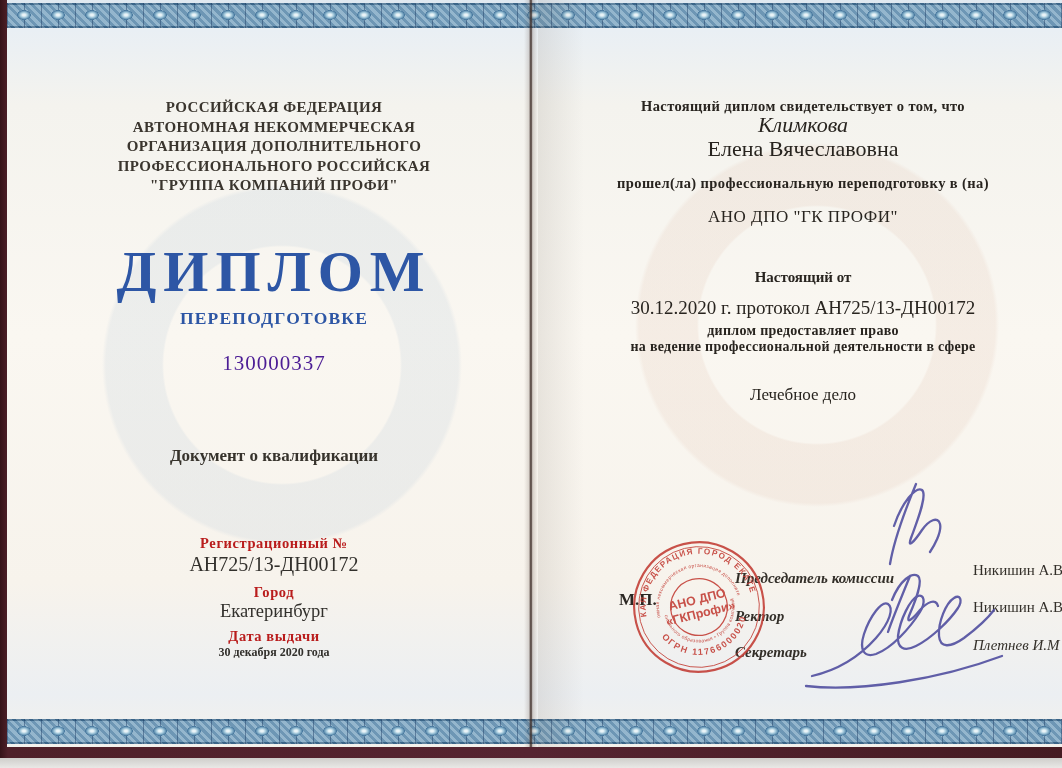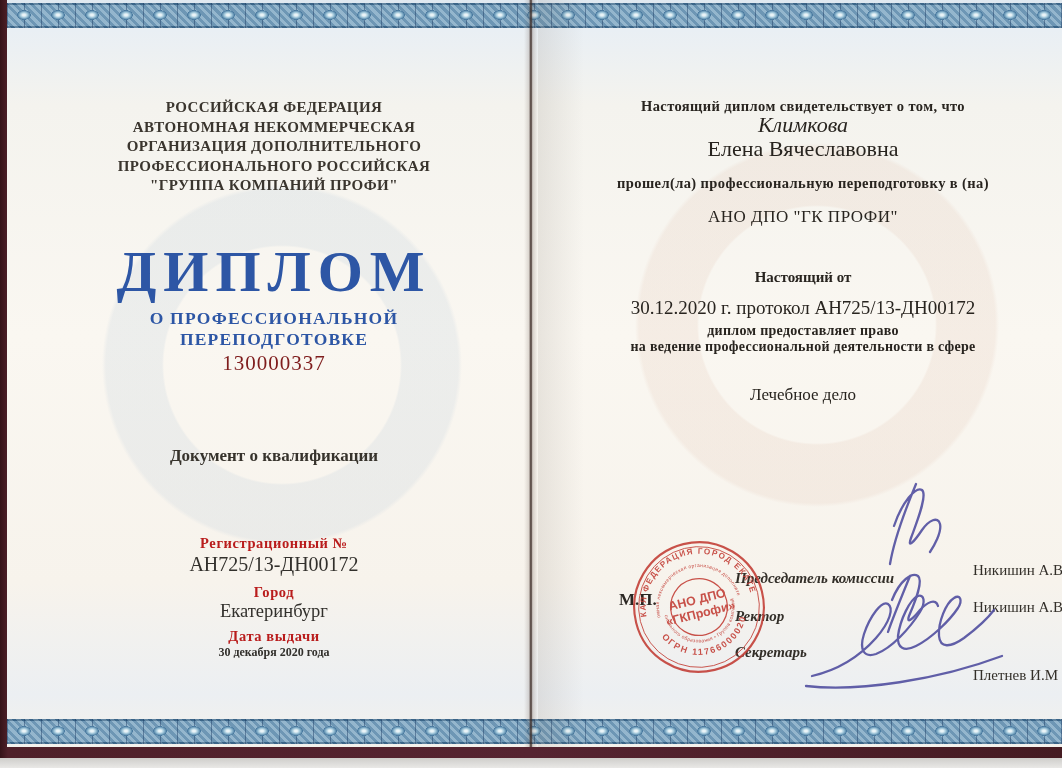--- a/index.html
+++ b/index.html
@@ -43,21 +43,21 @@
   .emblem.left{left:60px;top:150px;width:430px;height:430px;
      background:radial-gradient(circle,rgba(0,0,0,0) 118px,rgba(176,196,214,.18) 120px 176px,rgba(0,0,0,0) 180px);}
 
   .ctr{position:absolute;text-align:center;}
   .lp{left:48px;width:452px;}   
   .rp{left:557px;width:492px;}  
 
   .org{top:98px;font-size:15px;font-weight:600;line-height:19.5px;letter-spacing:.4px;color:#3a352e;}
   .title{top:240px;font-size:58px;font-weight:bold;color:#2d56a5;letter-spacing:7px;line-height:64px;}
   .subtitle{top:308px;font-size:17.5px;font-weight:bold;color:#2d56a5;letter-spacing:1.2px;line-height:21px;}
-  .dnumber{top:351px;font-size:21px;letter-spacing:1px;color:#7f1d1d;}
+  .dnumber{top:351px;font-size:21px;letter-spacing:1px;color:#4c1d95;}
   .doctype{top:446px;font-size:17px;font-weight:bold;color:#37332c;}
   .small-label{font-size:14.5px;font-weight:bold;letter-spacing:.6px;color:#b91c1c;}
   .value{color:#32302c;}
   .reg-label{top:535px;} .reg-value{top:553px;font-size:20px;}
   .city-label{top:584px;} .city-value{top:601px;font-size:18.5px;}
   .date-label{top:628px;} .date-value{top:645px;font-size:12px;font-weight:bold;}
 
   .intro{top:98px;font-size:14.5px;font-weight:bold;letter-spacing:.4px;}
   .surname{top:112px;font-size:22px;font-style:italic;}
   .patronymic{top:136px;font-size:22px;}
@@ -66,21 +66,21 @@
   .decision-label{top:269px;font-size:15px;font-weight:bold;}
   .decision-value{top:297px;font-size:19px;}
   .grants1{top:323px;font-size:14px;font-weight:bold;letter-spacing:.3px;}
   .grants2{top:339px;font-size:14px;font-weight:bold;letter-spacing:.3px;}
   .field{top:385px;font-size:17px;}
 
   .mp{position:absolute;left:619px;top:590px;font-size:17px;font-weight:bold;color:#2b2723;}
   .role{position:absolute;left:735px;font-size:15px;font-weight:bold;font-style:italic;color:#332f29;white-space:nowrap;}
   .role-1{top:570px;} .role-2{top:608px;} .role-3{top:644px;}
   .sname{position:absolute;left:973px;font-size:15px;color:#332f29;white-space:nowrap;}
-  .sname-1{top:562px;} .sname-2{top:599px;} .sname-3{top:667px;}
+  .sname-1{top:562px;} .sname-2{top:599px;} .sname-3{top:637px;font-style:italic;}
 
   .stamp-box{position:absolute;left:628px;top:536px;width:142px;height:142px;opacity:.88;}
   .sig-box{position:absolute;left:798px;top:478px;width:214px;height:218px;}
 </style>
 </head>
 <body>
 
 <div id="scene">
 
   <div class="cover"></div>
@@ -99,21 +99,20 @@
   <div class="ctr lp org">
     <div>РОССИЙСКАЯ ФЕДЕРАЦИЯ</div>
     <div>АВТОНОМНАЯ НЕКОММЕРЧЕСКАЯ</div>
     <div>ОРГАНИЗАЦИЯ ДОПОЛНИТЕЛЬНОГО</div>
     <div>ПРОФЕССИОНАЛЬНОГО РОССИЙСКАЯ</div>
     <div>"ГРУППА КОМПАНИЙ ПРОФИ"</div>
   </div>
 
   <div class="ctr lp title">ДИПЛОМ</div>
   <div class="ctr lp subtitle">
-    <div>О ПРОФЕССИОНАЛЬНОЙ</div>
     <div>ПЕРЕПОДГОТОВКЕ</div>
   </div>
   <div class="ctr lp dnumber">130000337</div>
   <div class="ctr lp doctype">Документ о квалификации</div>
 
   <div class="ctr lp small-label reg-label">Регистрационный №</div>
   <div class="ctr lp value reg-value">АН725/13-ДН00172</div>
   <div class="ctr lp small-label city-label">Город</div>
   <div class="ctr lp value city-value">Екатеринбург</div>
   <div class="ctr lp small-label date-label">Дата выдачи</div>

